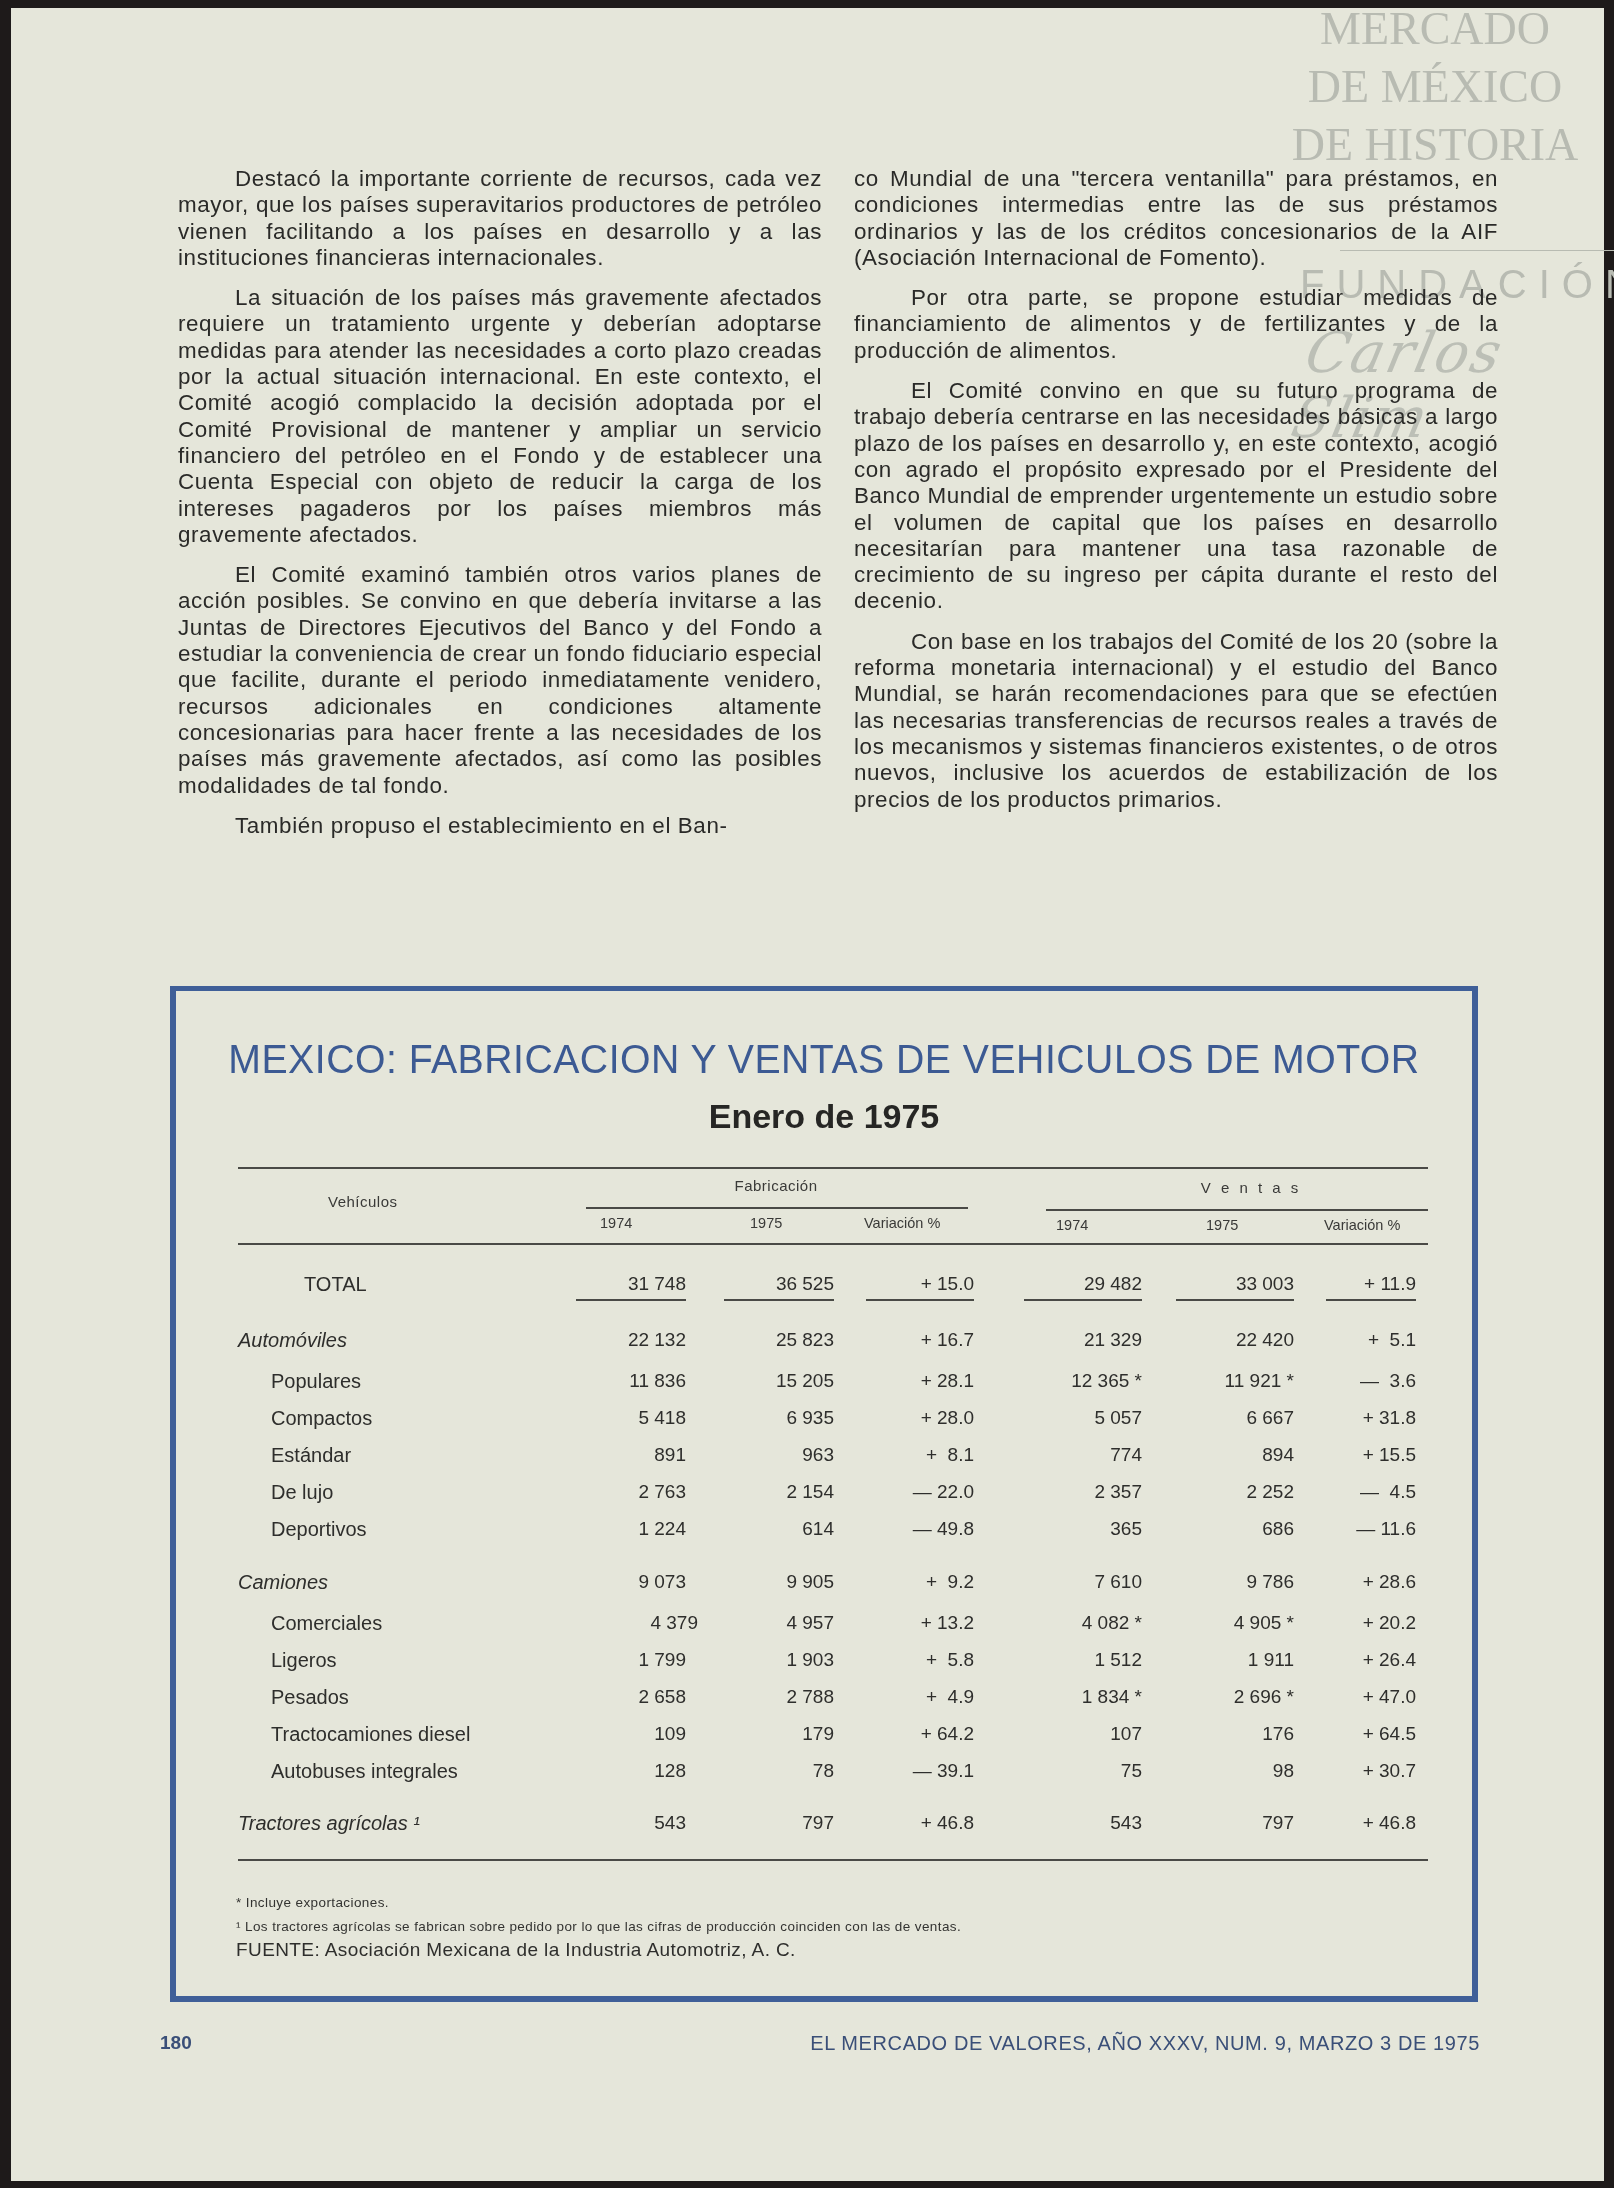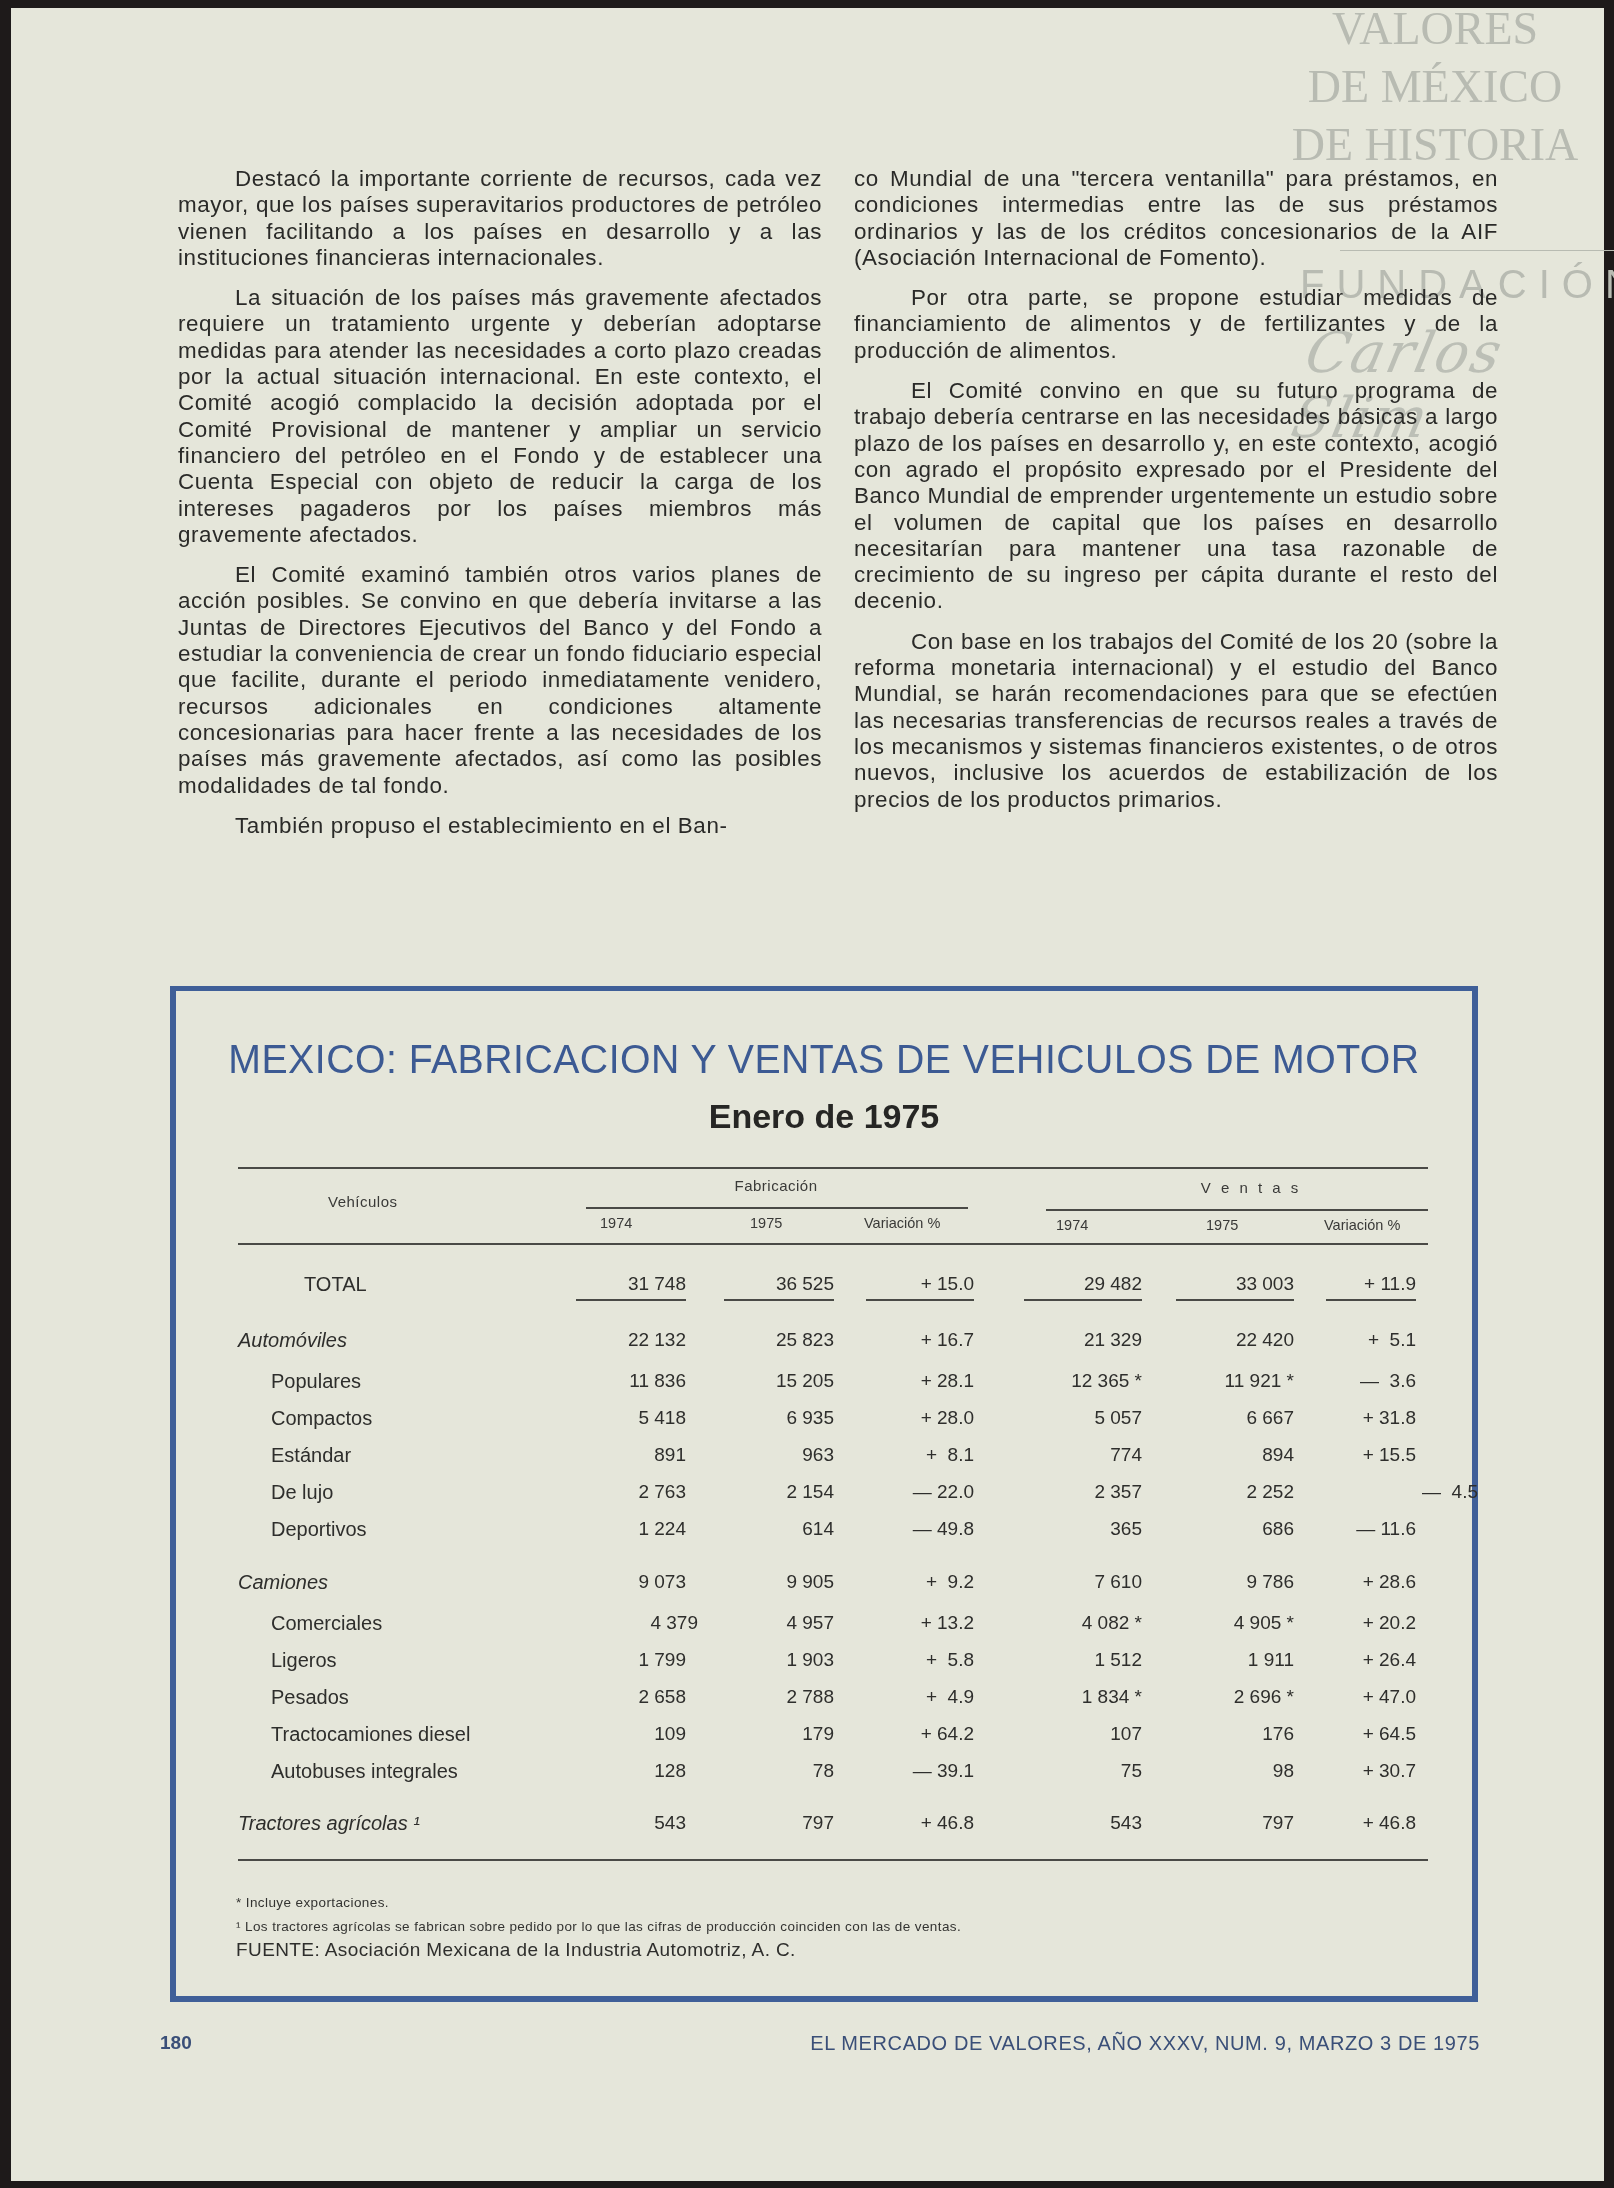--- a/index.html
+++ b/index.html
@@ -79,21 +79,21 @@
     .fuente { position: absolute; left: 60px; top: 948px; font-size: 19px; color: #2e2e2c; letter-spacing: 0.4px; }
     .footer-num { position: absolute; left: 160px; top: 2032px; font-size: 19px; font-weight: bold; color: #3a4f78; }
     .footer-pub { position: absolute; right: 134px; top: 2032px; font-size: 20px; color: #3a4f78; letter-spacing: 0.6px; }
   </style>
 </head>
 <body>
 
 <div class="page"></div>
 
 <div class="watermark">
-  <span class="wm-line">VALORES</span>
+  <span class="wm-line">MERCADO</span>
   <span class="wm-line">DE MÉXICO</span>
   <span class="wm-line">DE HISTORIA</span>
 </div>
 <div class="wm-rule"></div>
 <div class="wm-fund">FUNDACIÓN</div>
 <div class="wm-sign">Carlos Slim</div>
 
 <div class="columns">
   <div class="col">
     <p class="para">Destacó la importante corriente de recursos, cada vez mayor, que los países superavitarios productores de petróleo vienen facilitando a los países en desarrollo y a las instituciones financieras internacionales.</p>
@@ -177,21 +177,21 @@
         <div class="cell num" style="left: 1000px; width: 118px; white-space: pre;">894</div>
         <div class="cell num" style="left: 1150px; width: 90px; white-space: pre;">+ 15.5</div>
       </div>
       <div class="row" style="top: 490px;">
         <div class="cell lbl" style="left: 95px;">De lujo</div>
         <div class="cell num" style="left: 400px; width: 110px; white-space: pre;">2 763</div>
         <div class="cell num" style="left: 548px; width: 110px; white-space: pre;">2 154</div>
         <div class="cell num" style="left: 690px; width: 108px; white-space: pre;">— 22.0</div>
         <div class="cell num" style="left: 848px; width: 118px; white-space: pre;">2 357</div>
         <div class="cell num" style="left: 1000px; width: 118px; white-space: pre;">2 252</div>
-        <div class="cell num" style="left: 1212px; width: 90px; white-space: pre;">—  4.5</div>
+        <div class="cell num" style="left: 1150px; width: 90px; white-space: pre;">—  4.5</div>
       </div>
       <div class="row" style="top: 527px;">
         <div class="cell lbl" style="left: 95px;">Deportivos</div>
         <div class="cell num" style="left: 400px; width: 110px; white-space: pre;">1 224</div>
         <div class="cell num" style="left: 548px; width: 110px; white-space: pre;">614</div>
         <div class="cell num" style="left: 690px; width: 108px; white-space: pre;">— 49.8</div>
         <div class="cell num" style="left: 848px; width: 118px; white-space: pre;">365</div>
         <div class="cell num" style="left: 1000px; width: 118px; white-space: pre;">686</div>
         <div class="cell num" style="left: 1150px; width: 90px; white-space: pre;">— 11.6</div>
       </div>

